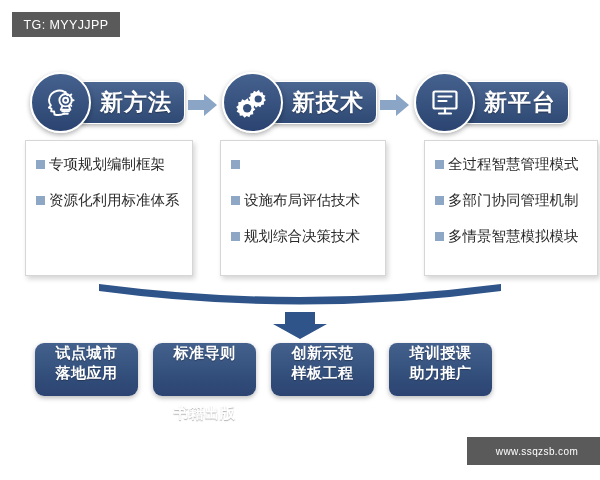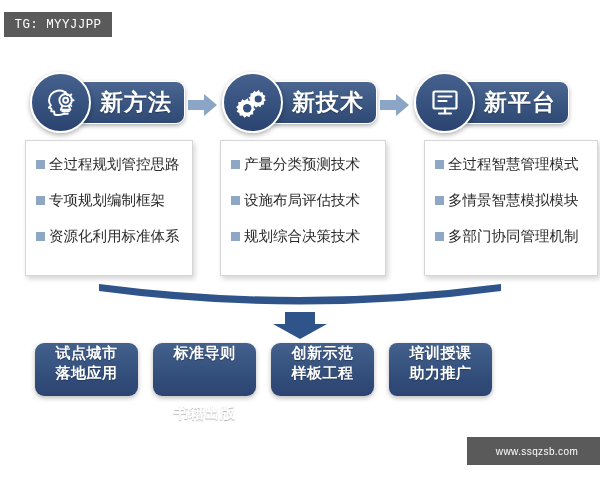--- a/index.html
+++ b/index.html
@@ -21,26 +21,25 @@
     position: absolute;
     background: #5a5a5a;
     color: #ffffff;
     font-size: 12px;
     letter-spacing: 0.4px;
     display: flex;
     align-items: center;
     justify-content: center;
   }
   .watermark.tl {
-    left: 4px;
+    left: 12px;
     top: 12px;
     width: 108px;
     height: 25px;
     font-size: 12.5px;
-    font-family: Liberation Mono, monospace;
   }
   .watermark.br {
     left: 467px;
     top: 437px;
     width: 140px;
     height: 28px;
     font-size: 10px;
   }
 
   
@@ -256,59 +255,54 @@
         </g>
       </svg>
     </div>
   </div>
 
 </div>
 
 <div class="card c1">
   <div class="card-item">
     <span class="bullet"></span>
-    <span class="item-text">全过程规划管控思路</span>
-  </div>
-  <div class="card-item">
-    <span class="bullet"></span>
     <span class="item-text">专项规划编制框架</span>
   </div>
   <div class="card-item">
     <span class="bullet"></span>
     <span class="item-text">资源化利用标准体系</span>
   </div>
 </div>
 
 <div class="card c2">
   <div class="card-item">
     <span class="bullet"></span>
-    <span class="item-text">产量分类预测技术</span>
   </div>
   <div class="card-item">
     <span class="bullet"></span>
     <span class="item-text">设施布局评估技术</span>
   </div>
   <div class="card-item">
     <span class="bullet"></span>
     <span class="item-text">规划综合决策技术</span>
   </div>
 </div>
 
 <div class="card c3">
   <div class="card-item">
     <span class="bullet"></span>
     <span class="item-text">全过程智慧管理模式</span>
   </div>
   <div class="card-item">
     <span class="bullet"></span>
+    <span class="item-text">多部门协同管理机制</span>
+  </div>
+  <div class="card-item">
+    <span class="bullet"></span>
     <span class="item-text">多情景智慧模拟模块</span>
-  </div>
-  <div class="card-item">
-    <span class="bullet"></span>
-    <span class="item-text">多部门协同管理机制</span>
   </div>
 </div>
 
 <div class="connector">
   <svg width="410" height="58" viewBox="0 0 410 58" aria-hidden="true">
     <g>
       <path d="M4,2 Q205,28 406,2 L406,9 Q205,36 4,9 Z" fill="#2f5489"></path>
       <polygon points="190,30 220,30 220,42 232,42 205,57 178,42 190,42" fill="#2f5489"></polygon>
     </g>
   </svg>

